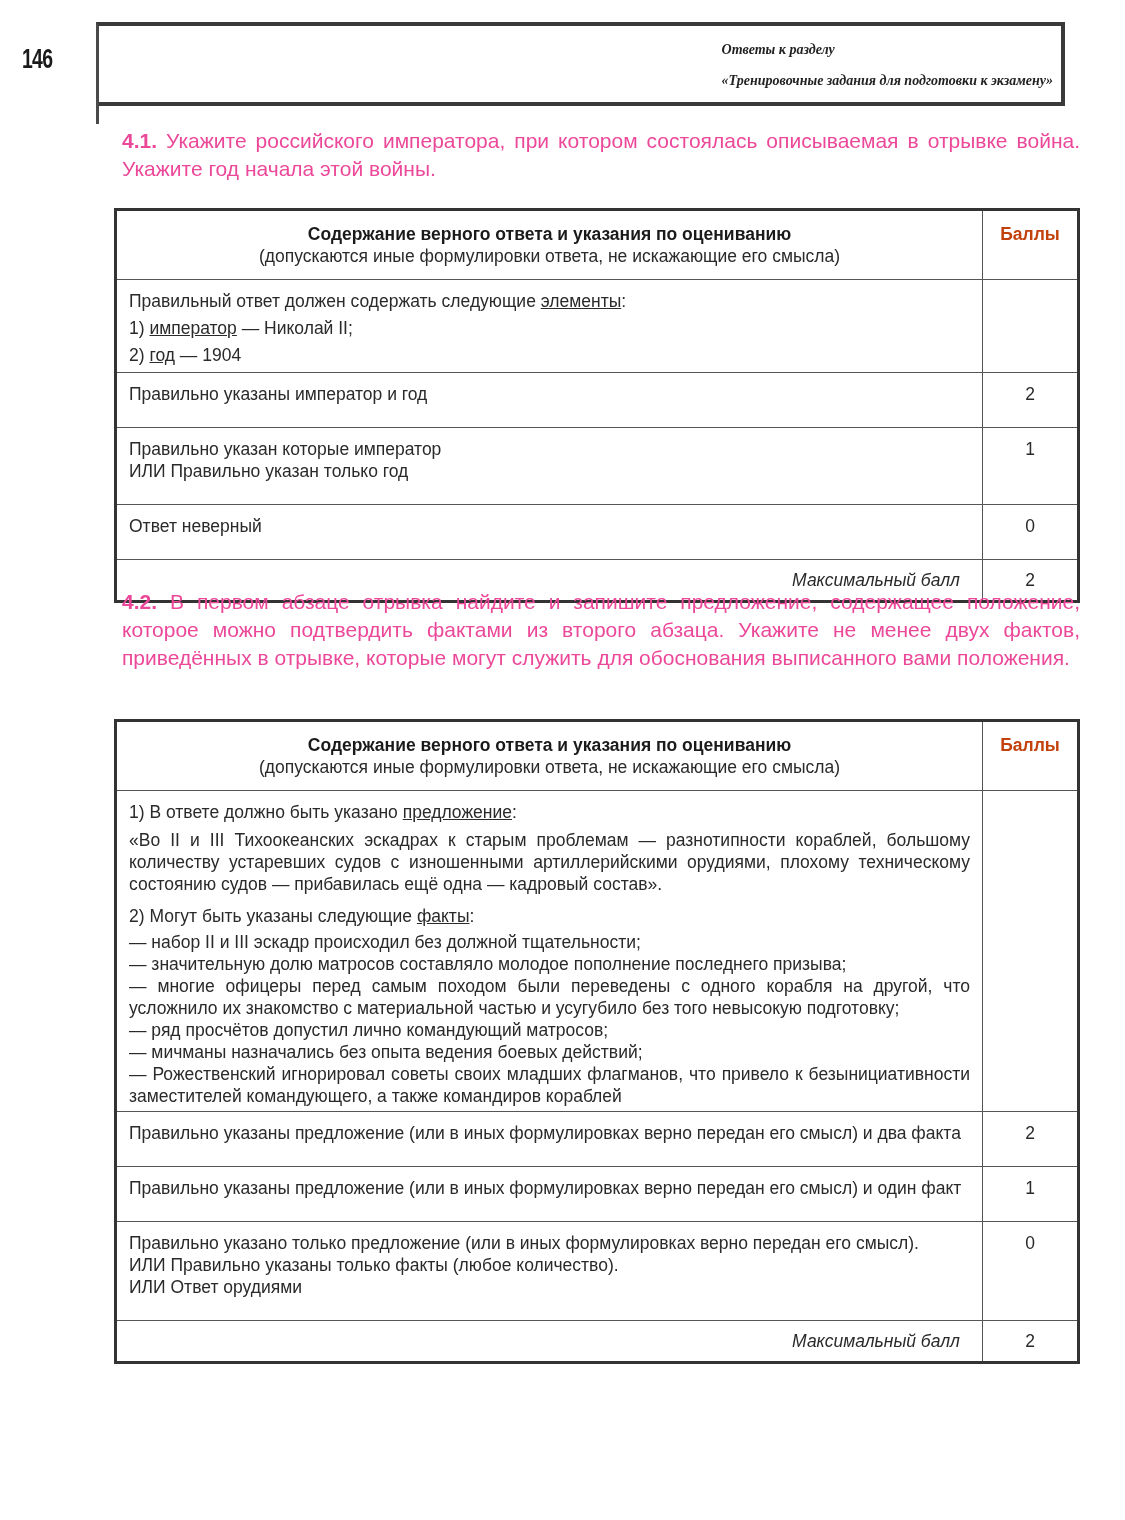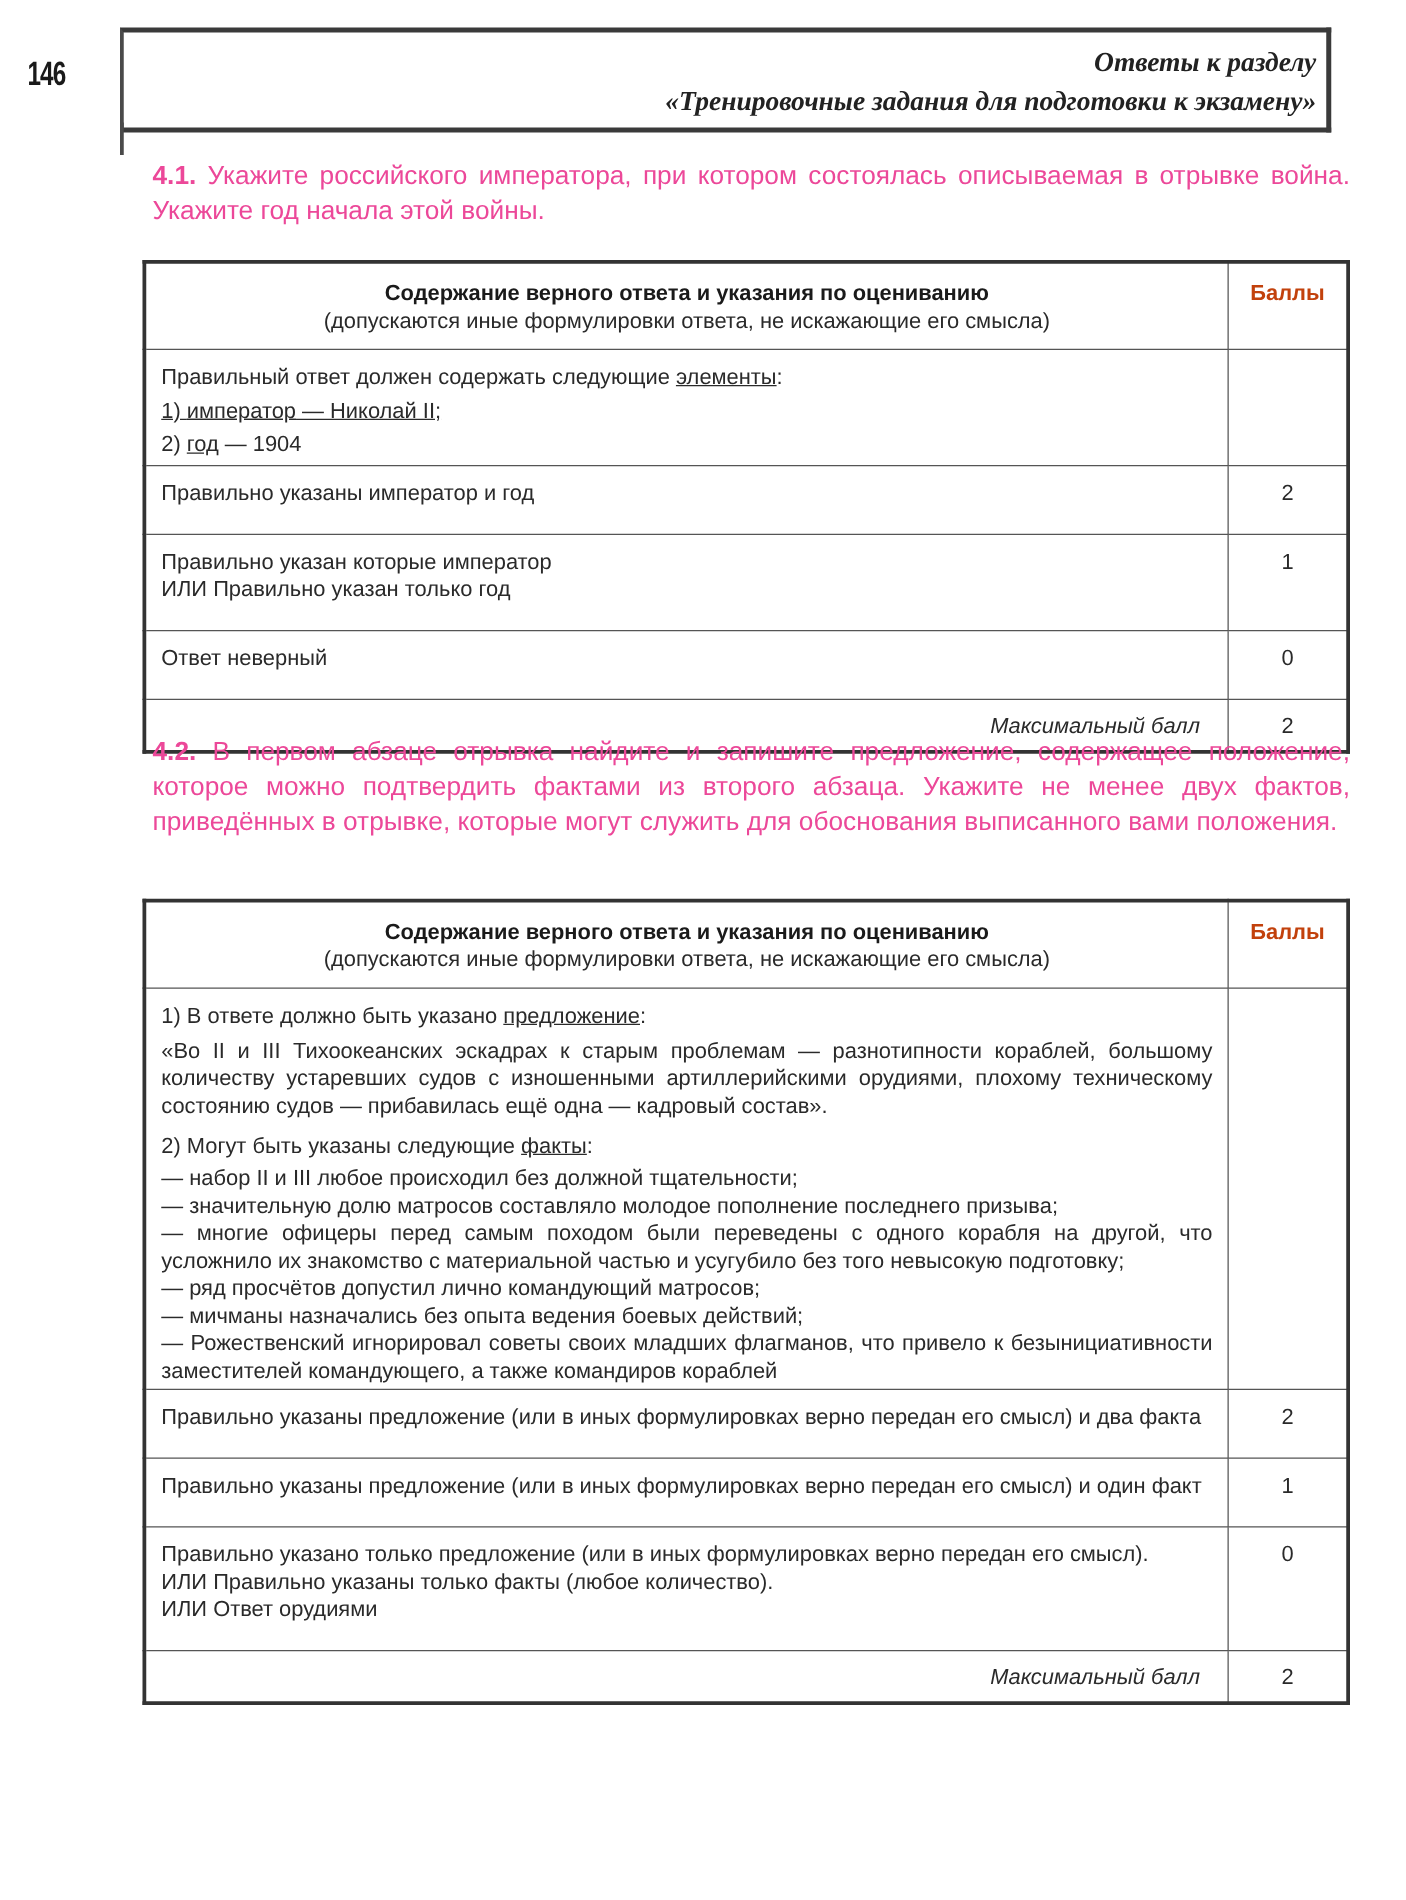--- a/index.html
+++ b/index.html
@@ -5,23 +5,23 @@
   html, body { margin: 0; padding: 0; background: #ffffff; }
   body { width: 1125px; height: 1520px; position: relative; overflow: hidden; color: #1e1e1e;
          font-family: "Liberation Sans", "DejaVu Sans", sans-serif; }
 
   .page-number { position: absolute; left: 22px; top: 44px; font-family: "Liberation Sans", sans-serif;
                  font-weight: bold; font-size: 27px; letter-spacing: -1px; transform: scaleX(0.72); transform-origin: left top; color:#1a1a1a; }
 
   .header-frame { position: absolute; left: 96px; top: 22px; width: 962px; height: 76px;
                   border-top: 4px solid #3a3a3a; border-bottom: 4px solid #3a3a3a; border-right: 4px solid #3a3a3a; border-left: 3px solid #4a4a4a; }
   .header-left-stub { position: absolute; left: 96px; top: 98px; width: 3px; height: 26px; background: #4a4a4a; }
-  .header-title { position: absolute; right: 8px; top: 8px; text-align: right;
+  .header-title { position: absolute; right: 8px; top: 8px; 
                   font-family: "Liberation Serif", "DejaVu Serif", serif; font-style: italic; font-weight: bold;
-                  font-size: 22px; line-height: 31px; color: #222; }
+                  font-size: 14px; line-height: 31px; color: #222; }
 
   .task { position: absolute; left: 122px; width: 958px; font-size: 21px; line-height: 28px; color: #ec4899; text-align: justify; }
   .task .num { font-weight: bold; }
 
   table.score { position: absolute; left: 114px; width: 966px; border-collapse: collapse;
                 border: 3px solid #333; font-size: 17.5px; line-height: 22px; color:#2a2a2a; }
   table.score td, table.score th { border: 1.5px solid #555; vertical-align: top; padding: 0 12px; }
   table.score th { font-weight: normal; text-align: center; padding-top: 12px; padding-bottom: 12px; }
   table.score th .h-bold { font-weight: bold; color:#1a1a1a; }
   table.score th.points-head { font-weight: bold; color:#c2410c; width: 70px; padding-top: 12px; }
@@ -59,21 +59,21 @@
       <span class="h-bold block-line">Содержание верного ответа и указания по оцениванию</span>
       <span class="block-line">(допускаются иные формулировки ответа, не искажающие его смысла)</span>
     </th>
     <th class="points-head">Баллы</th>
   </tr>
   <tr>
     <td class="content" style="padding-bottom:6px;">
       <span class="block-line">
         <span>Правильный ответ должен содержать следующие </span><span class="u">элементы</span><span>:</span>
       </span>
-      <span class="block-line gap" style="margin-top:5px;text-decoration:underline;">
+      <span class="block-line gap" style="margin-top:5px;">
         <span>1) </span><span class="u">император</span><span> — Николай II;</span>
       </span>
       <span class="block-line gap" style="margin-top:5px;">
         <span>2) </span><span class="u">год</span><span> — 1904</span>
       </span>
     </td>
     <td class="points"></td>
   </tr>
   <tr>
     <td class="content">
@@ -117,21 +117,21 @@
   </tr>
   <tr>
     <td class="content" style="padding-bottom:4px;">
       <span class="block-line">
         <span>1) В ответе должно быть указано </span><span class="u">предложение</span><span>:</span>
       </span>
       <span class="quote" style="margin-top:6px;">«Во II и III Тихоокеанских эскадрах к старым проблемам — разнотипности кораблей, большому количеству устаревших судов с изношенными артиллерийскими орудиями, плохому техническому состоянию судов — прибавилась ещё одна — кадровый состав».</span>
       <span class="block-line" style="margin-top:10px;">
         <span>2) Могут быть указаны следующие </span><span class="u">факты</span><span>:</span>
       </span>
-      <span class="fact" style="margin-top:4px;">— набор II и III любое происходил без должной тщательности;</span>
+      <span class="fact" style="margin-top:4px;">— набор II и III эскадр происходил без должной тщательности;</span>
       <span class="fact">— значительную долю матросов составляло молодое пополнение последнего призыва;</span>
       <span class="fact">— многие офицеры перед самым походом были переведены с одного корабля на другой, что усложнило их знакомство с материальной частью и усугубило без того невысокую подготовку;</span>
       <span class="fact">— ряд просчётов допустил лично командующий матросов;</span>
       <span class="fact">— мичманы назначались без опыта ведения боевых действий;</span>
       <span class="fact">— Рожественский игнорировал советы своих младших флагманов, что привело к безынициативности заместителей командующего, а также командиров кораблей</span>
     </td>
     <td class="points"></td>
   </tr>
   <tr>
     <td class="content">

